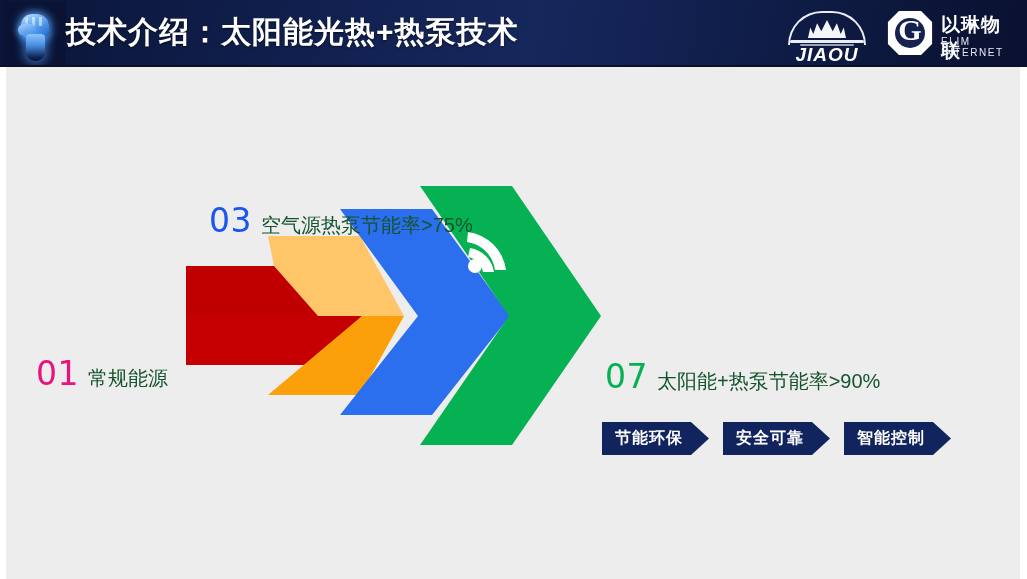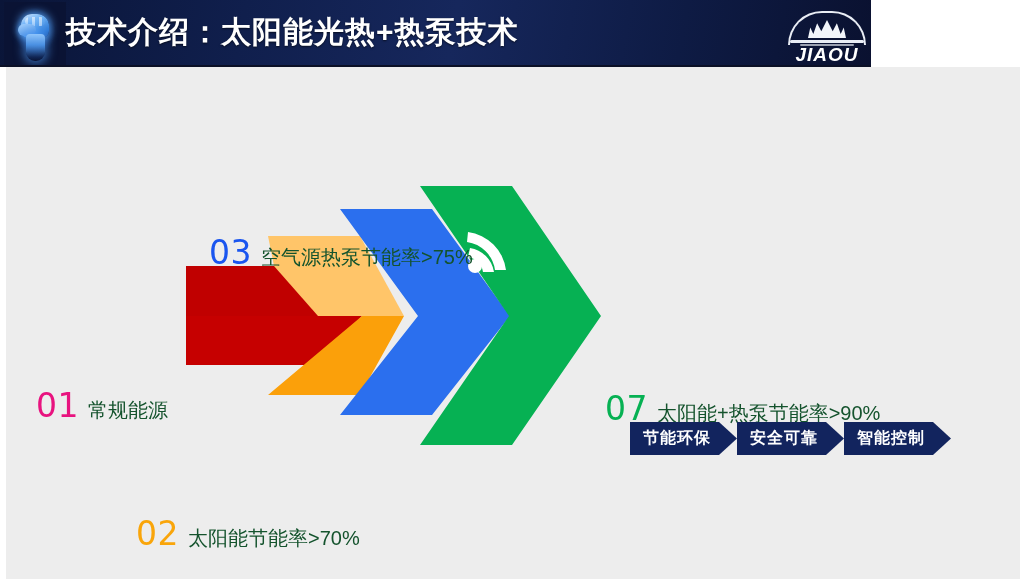--- a/index.html
+++ b/index.html
@@ -11,21 +11,21 @@
   }
   #slide {
     position: relative;
     width: 1027px; height: 579px;
     background: #ffffff;
   }
 
   
   #header {
     position: absolute; left: 0; top: 0;
-    width: 871px; height: 67px;
+    width: 1027px; height: 67px;
     background: linear-gradient(100deg, #0a1538 0%, #101f4d 28%, #16275c 52%, #0e1b44 78%, #0a1130 100%);
     overflow: hidden;
   }
   #header::after {
     content: "";
     position: absolute; left: 0; right: 0; bottom: 0; height: 2px;
     background: #0b1026;
   }
   
   .fist-badge {
@@ -164,43 +164,43 @@
   
   #arrows {
     position: absolute; left: 0; top: 0;
     width: 1027px; height: 512px;
   }
 
   
   .step-label {
     position: absolute;
     white-space: nowrap;
-    display: flex; align-items: baseline; gap: 9px; margin-top: 32px;
+    display: flex; align-items: baseline; gap: 9px;
   }
   .step-num {
     font-size: 33px; font-weight: 400;
     font-family: "DejaVu Sans", sans-serif;
     letter-spacing: .5px;
   }
   .step-text {
     font-size: 20px; color: #14532d; font-weight: 400;
   }
   #label-01 { left: 36px; top: 287px; }
   #label-01 .step-num { color: #e8137f; }
   #label-02 { left: 136px; top: 415px; }
   #label-02 .step-num { color: #f9a50a; }
   #label-03 { left: 209px; top: 134px; }
   #label-03 .step-num { color: #1a55ef; }
   #label-04 { left: 605px; top: 290px; }
   #label-04 .step-num { color: #06b153; }
 
   
   #badges {
-    position: absolute; left: 630px; top: 355px;
-    display: flex; 
+    position: absolute; left: 602px; top: 355px;
+    display: flex; gap: 14px;
   }
   .badge {
     position: relative;
     height: 33px;
     padding: 0 26px 0 13px;
     display: flex; align-items: center;
     background: #12245e;
     clip-path: polygon(0 0, calc(100% - 18px) 0, 100% 50%, calc(100% - 18px) 100%, 0 100%);
     color: #ffffff;
     font-size: 16px; font-weight: 700;
@@ -264,24 +264,20 @@
           <circle cx="475" cy="199" r="7"></circle>
         </g>
       </g>
     </svg>
 
     <div class="step-label" id="label-01">
       <span class="step-num">01</span>
       <span class="step-text">常规能源</span>
     </div>
 
-    <div class="step-label" id="label-02">
-      <span class="step-num">02</span>
-      <span class="step-text">太阳能节能率&gt;70%</span>
-    </div>
 
     <div class="step-label" id="label-03">
       <span class="step-num">03</span>
       <span class="step-text">空气源热泵节能率&gt;75%</span>
     </div>
 
     <div class="step-label" id="label-04">
       <span class="step-num">07</span>
       <span class="step-text">太阳能+热泵节能率&gt;90%</span>
     </div>

